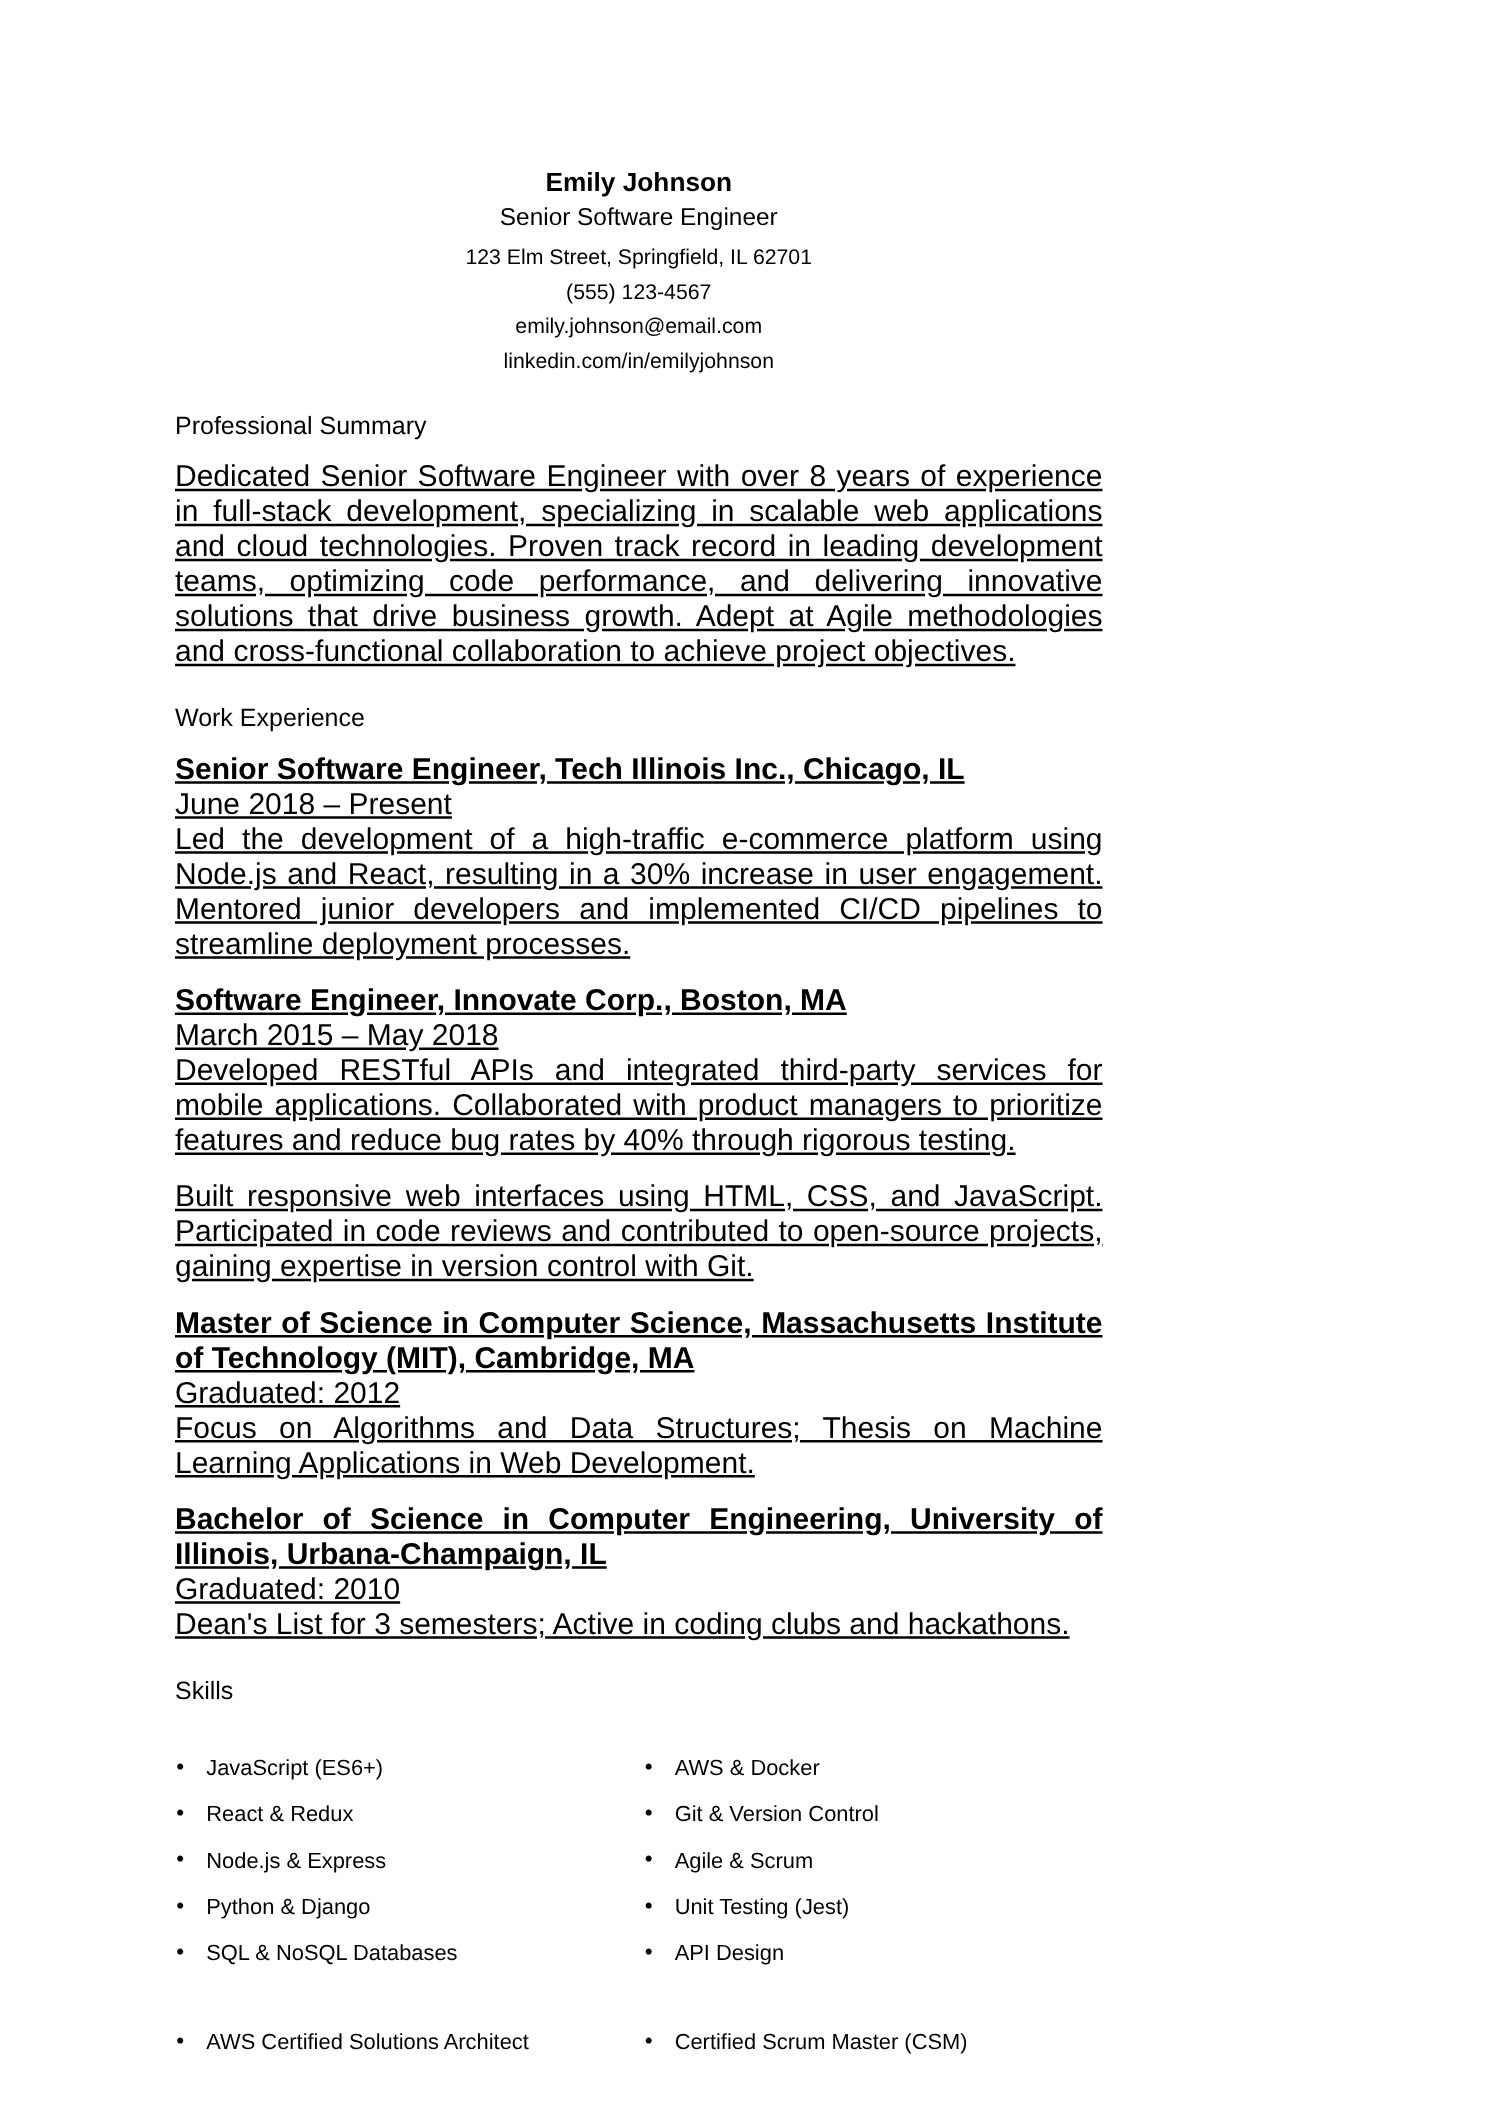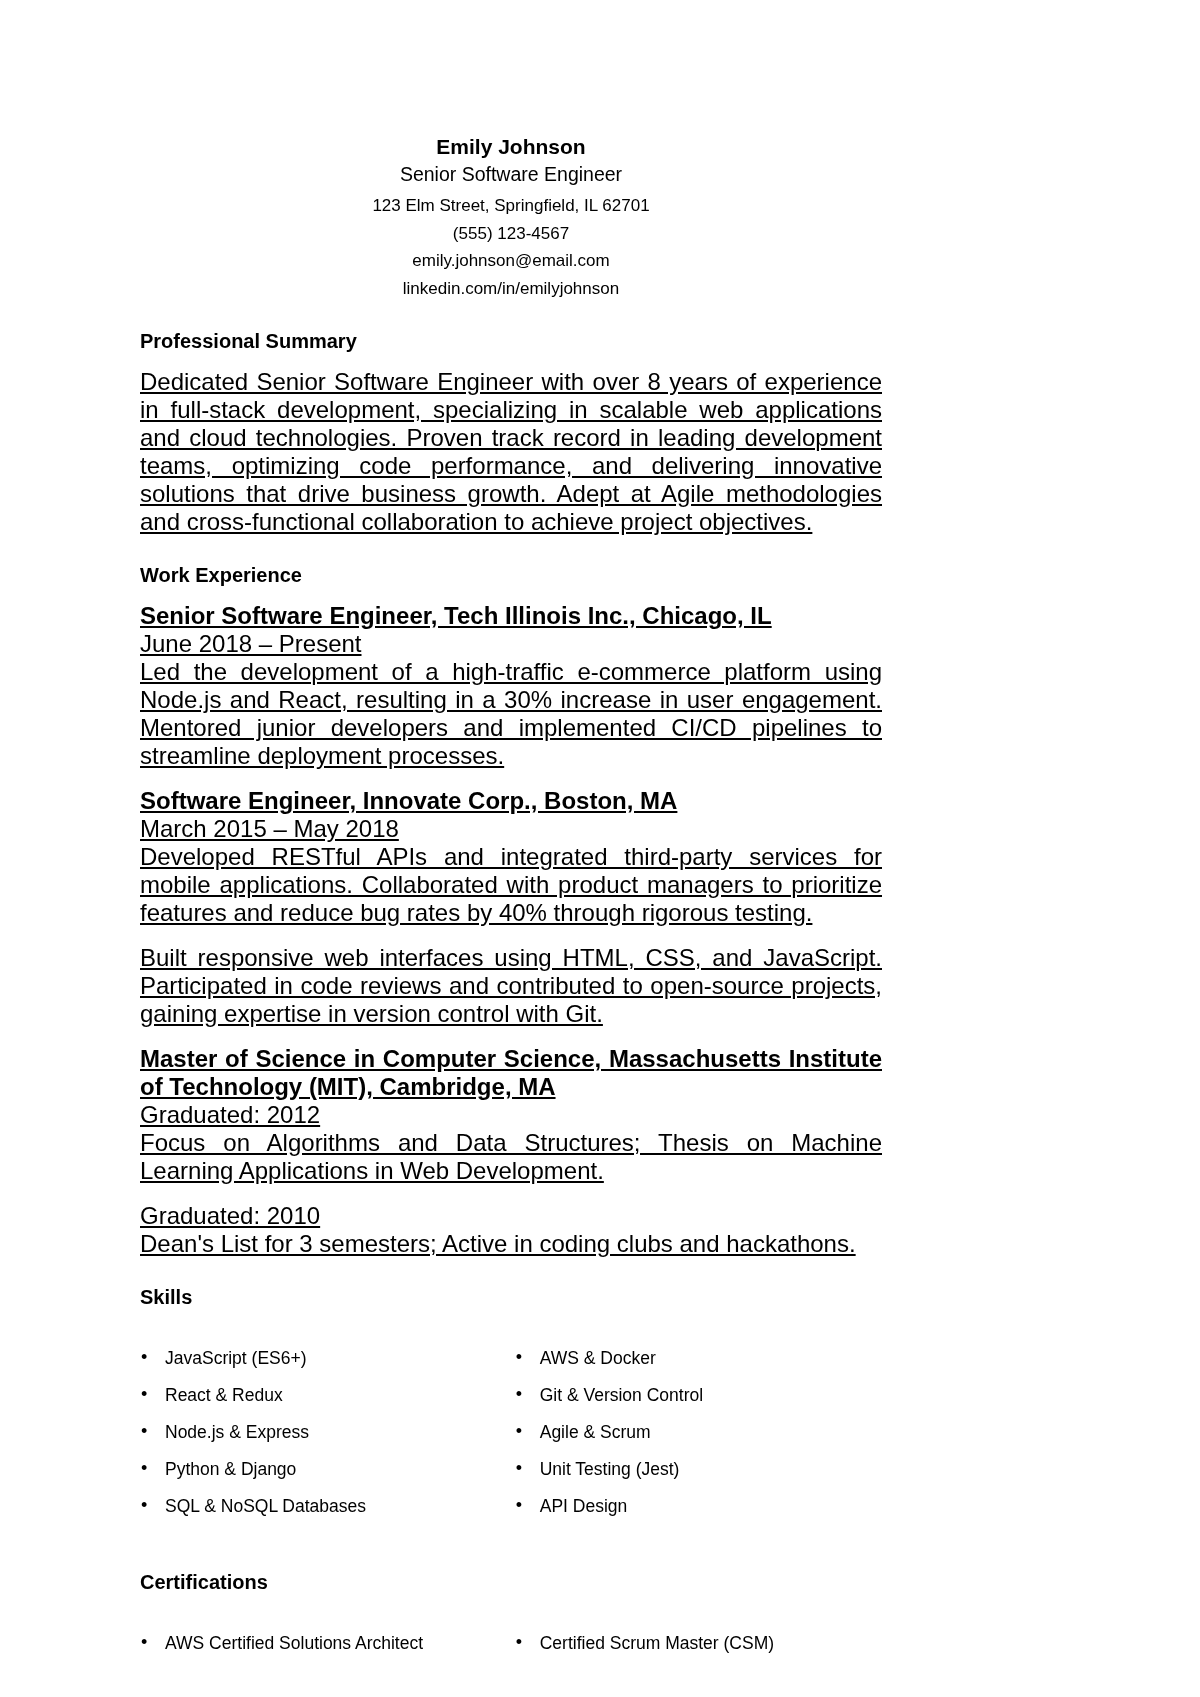--- a/index.html
+++ b/index.html
@@ -17,21 +17,21 @@
     height: 1697px;
     padding: 134px 142px 0 140px;
   }
   
   .header { text-align: center; }
   .name { font-size: 21px; font-weight: bold; line-height: 26px; }
   .role { font-size: 19.5px; line-height: 29px; }
   .contact { margin-top: 3px; }
   .contact > div { font-size: 17px; line-height: 27.5px; }
   
-  h2 { font-size: 20px; line-height: 26px; font-weight: bold; margin: 26px 0 14px 0; }
+  h2 { font-size: 20px; line-height: 26px; font-weight: normal; margin: 26px 0 14px 0; }
   p { margin: 0; font-size: 24px; line-height: 28px; text-decoration: underline; }
   .just { text-align: justify; }
   .bold { font-weight: bold; }
   .job, .degree { margin-bottom: 17px; }
   
   .cols { display: flex; }
   ul.blist { list-style: none; margin: 0; padding: 20px 0 14px 0; }
   .cols ul.blist:first-child { width: 50.5%; }
   .cols ul.blist:last-child { width: 49.5%; }
   .blist li { position: relative; padding-left: 25px; font-size: 17.5px; line-height: 28px; margin-bottom: 9px; }
@@ -80,20 +80,21 @@
 
   <section>
 
     <div class="degree">
       <p class="bold just">Master of Science in Computer Science, Massachusetts Institute of Technology (MIT), Cambridge, MA</p>
       <p>Graduated: 2012</p>
       <p class="just">Focus on Algorithms and Data Structures; Thesis on Machine Learning Applications in Web Development.</p>
     </div>
 
     <div class="degree">
+      <p class="bold just">Bachelor of Science in Computer Engineering, University of Illinois, Urbana-Champaign, IL</p>
       <p>Graduated: 2010</p>
       <p class="just">Dean's List for 3 semesters; Active in coding clubs and hackathons.</p>
     </div>
   </section>
 
   <section>
     <h2>Skills</h2>
     <div class="cols">
       <ul class="blist">
         <li><span class="dot">•</span><span>JavaScript (ES6+)</span></li>
@@ -106,21 +107,20 @@
         <li><span class="dot">•</span><span>AWS &amp; Docker</span></li>
         <li><span class="dot">•</span><span>Git &amp; Version Control</span></li>
         <li><span class="dot">•</span><span>Agile &amp; Scrum</span></li>
         <li><span class="dot">•</span><span>Unit Testing (Jest)</span></li>
         <li><span class="dot">•</span><span>API Design</span></li>
       </ul>
     </div>
   </section>
 
   <section>
-    <h2>Certifications</h2>
     <div class="cols">
       <ul class="blist">
         <li><span class="dot">•</span><span>AWS Certified Solutions Architect</span></li>
       </ul>
       <ul class="blist">
         <li><span class="dot">•</span><span>Certified Scrum Master (CSM)</span></li>
       </ul>
     </div>
   </section>
 

